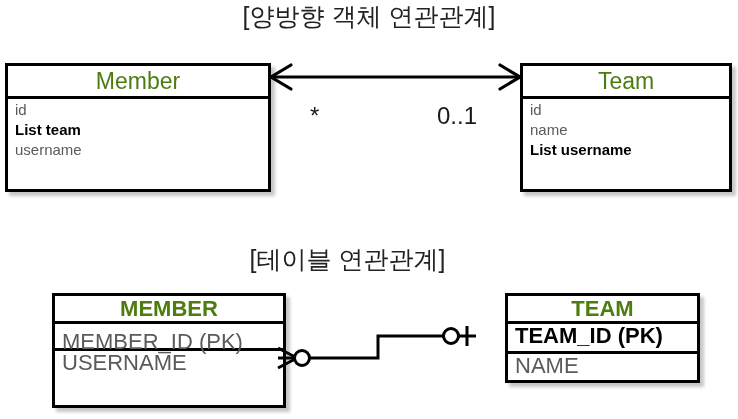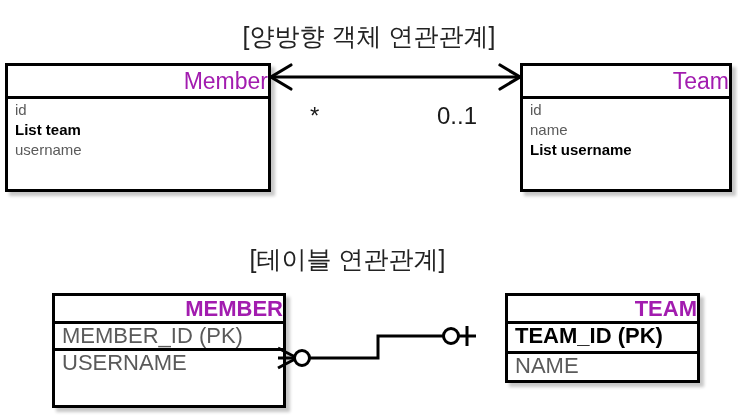--- a/index.html
+++ b/index.html
@@ -28,42 +28,42 @@
     position: absolute;
     text-align: center;
     font-size: 25px;
     font-weight: 400;
     color: #222222;
     letter-spacing: 0px;
     white-space: nowrap;
   }
   #title-uml {
     left: 0;
-    top: 20px;
+    top: 0;
     width: 738px;
   }
   #title-table {
     left: 0;
     top: 243px;
     width: 695px;
   }
 
   
   .box {
     position: absolute;
     background: #ffffff;
     border: 3px solid #000000;
     box-sizing: border-box;
     box-shadow: 4px 4px 3px rgba(0,0,0,0.22);
   }
   .box-header {
-    text-align: right;
+    text-align: center;
     font-size: 23px;
     line-height: 1.0;
-    color: #a21caf;
+    color: #4d7c0f;
     box-sizing: border-box;
   }
   .box-header.rule {
     border-bottom: 3px solid #000000;
   }
   .compartment {
     box-sizing: border-box;
     padding: 0;
   }
   .compartment.rule {
@@ -107,21 +107,21 @@
   }
   #mult-left  { left: 310px; top: 102px; }
   #mult-right { left: 437px; top: 102px; }
 
   
   #box-member-table {
     left: 52px; top: 293px;
     width: 234px; height: 115px;
   }
   #box-member-table .box-header { height: 28px; padding-top: 2px; font-weight: bold; font-size: 22px; }
-  #box-member-table .comp-pk { height: 27px; padding-top: 1px; }
+  #box-member-table .comp-pk { height: 27px; padding-top: 7px; }
   #box-member-table .comp-rest { height: 57px; padding-top: 1px; }
   #box-member-table .field { font-size: 22px; margin-bottom: 3px; }
 
   #box-team-table {
     left: 505px; top: 293px;
     width: 195px; height: 90px;
   }
   #box-team-table .box-header { height: 28px; padding-top: 2px; font-weight: bold; font-size: 22px; }
   #box-team-table .comp-pk { height: 30px; padding-top: 1px; }
   #box-team-table .comp-rest { height: 29px; padding-top: 1px; }

